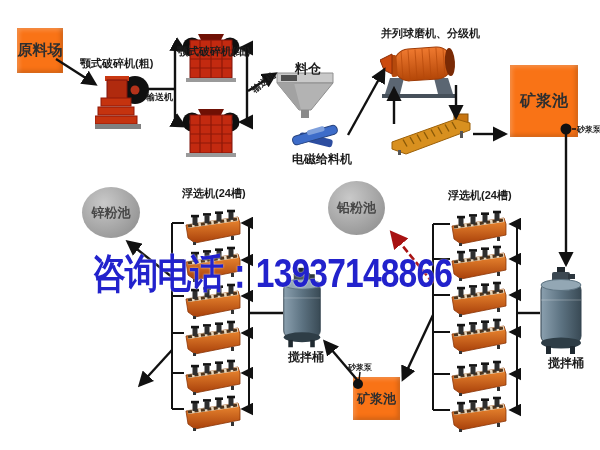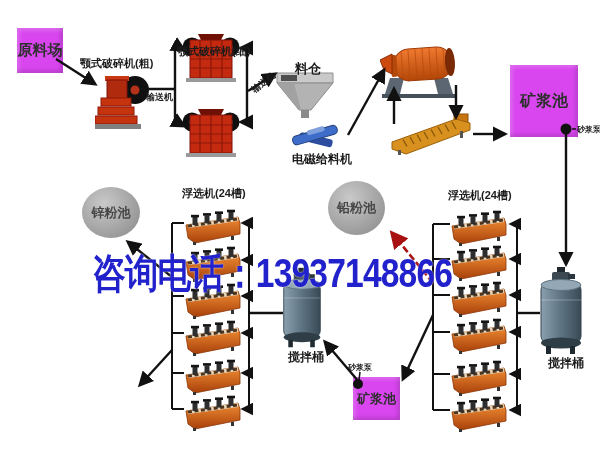--- a/index.html
+++ b/index.html
@@ -2,21 +2,21 @@
 <html><head>
 <meta charset="utf-8">
 <style>
   html,body{margin:0;padding:0;background:#e8e8e8;}
   .canvas{
     position:relative;width:600px;height:450px;background:#ffffff;
     font-family:"Liberation Sans","DejaVu Sans",sans-serif;overflow:hidden;
   }
   .lbl{position:absolute;color:#1c1c1c;font-weight:bold;white-space:nowrap;z-index:6;}
   .pool{
-    position:absolute;background:#d946ef;display:flex;align-items:center;justify-content:center;
+    position:absolute;background:#f97316;display:flex;align-items:center;justify-content:center;
     font-weight:bold;color:#2f2f2f;z-index:4;
     box-shadow:inset -2px -2px 5px rgba(0,0,0,.18), inset 2px 2px 4px rgba(255,255,255,.25);
   }
   .circle-pool{
     position:absolute;border-radius:50%;
     background:radial-gradient(circle at 38% 32%, #c9c9c9, #969696 78%);
     display:flex;align-items:center;justify-content:center;
     font-weight:bold;font-size:13px;color:#474747;z-index:4;
   }
   .mach{position:absolute;z-index:4;}
@@ -308,20 +308,21 @@
       <line x1="360" y1="372" x2="359" y2="380" stroke="#111" stroke-width="1.5"></line>
     </g>
   </svg>
 
   <div class="lbl" style="left:80px;top:56px;font-size:11px;">颚式破碎机(粗)</div>
   <div class="lbl" style="left:177px;top:20px;font-size:11px;margin-top:24px;">颚式破碎机(细)</div>
   <div class="lbl" style="left:146px;top:91px;font-size:9px;">输送机</div>
   <div class="lbl" style="left:249px;top:86px;font-size:9px;transform:rotate(-38deg);transform-origin:left top;">输送机</div>
   <div class="lbl" style="left:295px;top:60px;font-size:13px;">料仓</div>
   <div class="lbl" style="left:292px;top:151px;font-size:12px;">电磁给料机</div>
+  <div class="lbl" style="left:381px;top:26px;font-size:11px;">并列球磨机、分级机</div>
   <div class="lbl" style="left:577px;top:124px;font-size:8px;">砂浆泵</div>
   <div class="lbl" style="left:182px;top:186px;font-size:11px;">浮选机(24槽)</div>
   <div class="lbl" style="left:448px;top:188px;font-size:11px;">浮选机(24槽)</div>
   <div class="lbl" style="left:288px;top:349px;font-size:12px;">搅拌桶</div>
   <div class="lbl" style="left:548px;top:355px;font-size:12px;">搅拌桶</div>
   <div class="lbl" style="left:348px;top:362px;font-size:8px;">砂浆泵</div>
 
   <div class="phone" style="color: rgb(34, 34, 204);">咨询电话：13937148866</div>
 
 </div>

